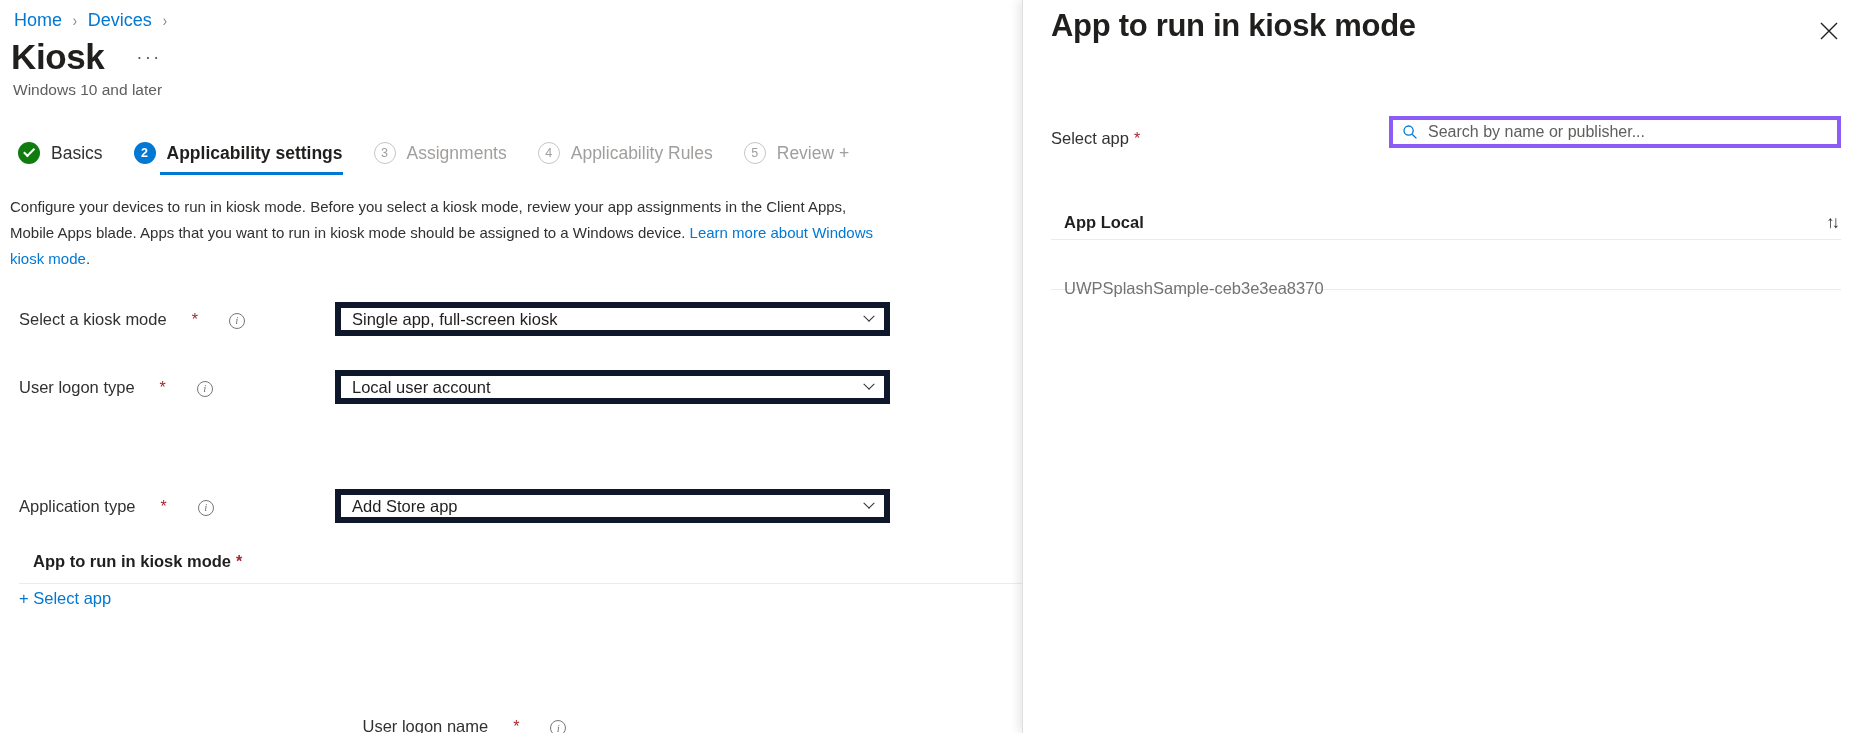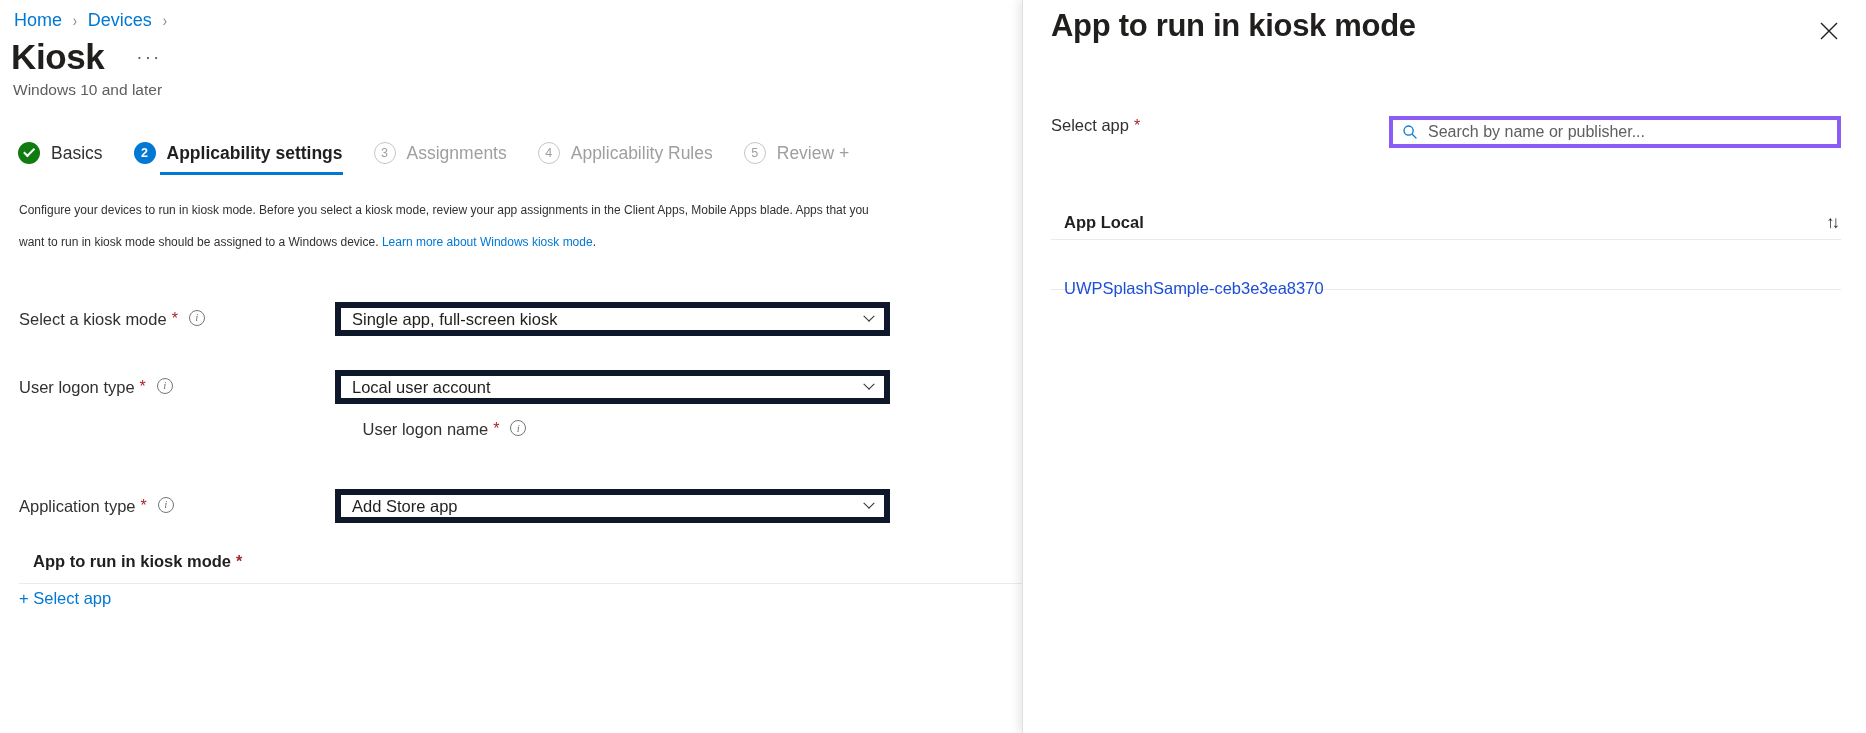--- a/index.html
+++ b/index.html
@@ -88,35 +88,35 @@
     color: #a19f9d; font-weight: 400; font-size: 12.5px;
   }
   .wmark .chk {
     display: block; width: 11px; height: 6px;
     border-left: 2.2px solid #fff; border-bottom: 2.2px solid #fff;
     transform: rotate(-45deg) translate(1px,-1.5px);
   }
 
   
   #description {
-    position: absolute; left: 19px; top: 194px;
+    position: absolute; left: 10px; top: 194px;
     width: 865px;
-    font-size: 12px; line-height: 32px; color: #323130;
+    font-size: 15px; line-height: 26px; color: #323130;
   }
   #description a { color: #0078d4; text-decoration: none; }
 
   
   .form-row {
     position: absolute; left: 19px; width: 1003px;
     display: flex; align-items: center;
   }
   .flabel {
     width: 316px; flex: 0 0 316px;
     font-size: 16.5px; color: #323130;
-    display: flex; align-items: flex-start;
+    display: flex; align-items: flex-end; gap: 20px;
   }
   .req { color: #a4262c; margin-left: 5px; font-size: 16px; }
   .info-icon {
     width: 16px; height: 16px; border-radius: 50%;
     border: 1.2px solid #767676; color: #767676;
     font-size: 11px; font-style: italic;
     font-family: "Liberation Serif", serif;
     display: inline-flex; align-items: center; justify-content: center;
     margin-left: 11px; cursor: pointer; flex: 0 0 auto;
     line-height: 1;
@@ -163,21 +163,21 @@
   #panel-close {
     position: absolute; right: 20px; top: 14px;
     width: 34px; height: 34px; cursor: pointer;
     display: flex; align-items: center; justify-content: center;
     color: #201f1e;
   }
   #panel-close svg { display: block; }
 
   #panel-select-row {
     position: absolute; left: 28px; top: 116px;
-    width: 790px; display: flex; align-items: flex-start;
+    width: 790px; display: flex; align-items: flex-end;
   }
   #panel-select-label {
     font-size: 16.5px; color: #323130; width: 338px; flex: 0 0 338px;
   }
   #panel-search {
     flex: 1 1 auto; height: 32px;
     border: 4px solid #8b5cf6; background: #fff;
     display: flex; align-items: center; padding: 0 9px;
   }
   #panel-search .mag {
@@ -206,21 +206,21 @@
   }
   #app-table .sort-icon {
     margin-left: auto; font-size: 17px; color: #201f1e;
     cursor: pointer; letter-spacing: -3px; padding-right: 4px;
   }
   #app-table .trow {
     display: flex; align-items: center; height: 50px;
     border-bottom: 1px solid #edebe9; cursor: pointer;
   }
   #app-table .tcell {
-    font-size: 16.5px; color: #1d4ed8; padding-left: 13px; margin-top: 48px;
+    font-size: 16.5px; color: #737373; padding-left: 13px; margin-top: 48px;
   }
   #app-table .th.first { padding-left: 13px; }
 </style>
 </head>
 <body>
 
 <div id="root">
 
   <div id="main-blade">
 

